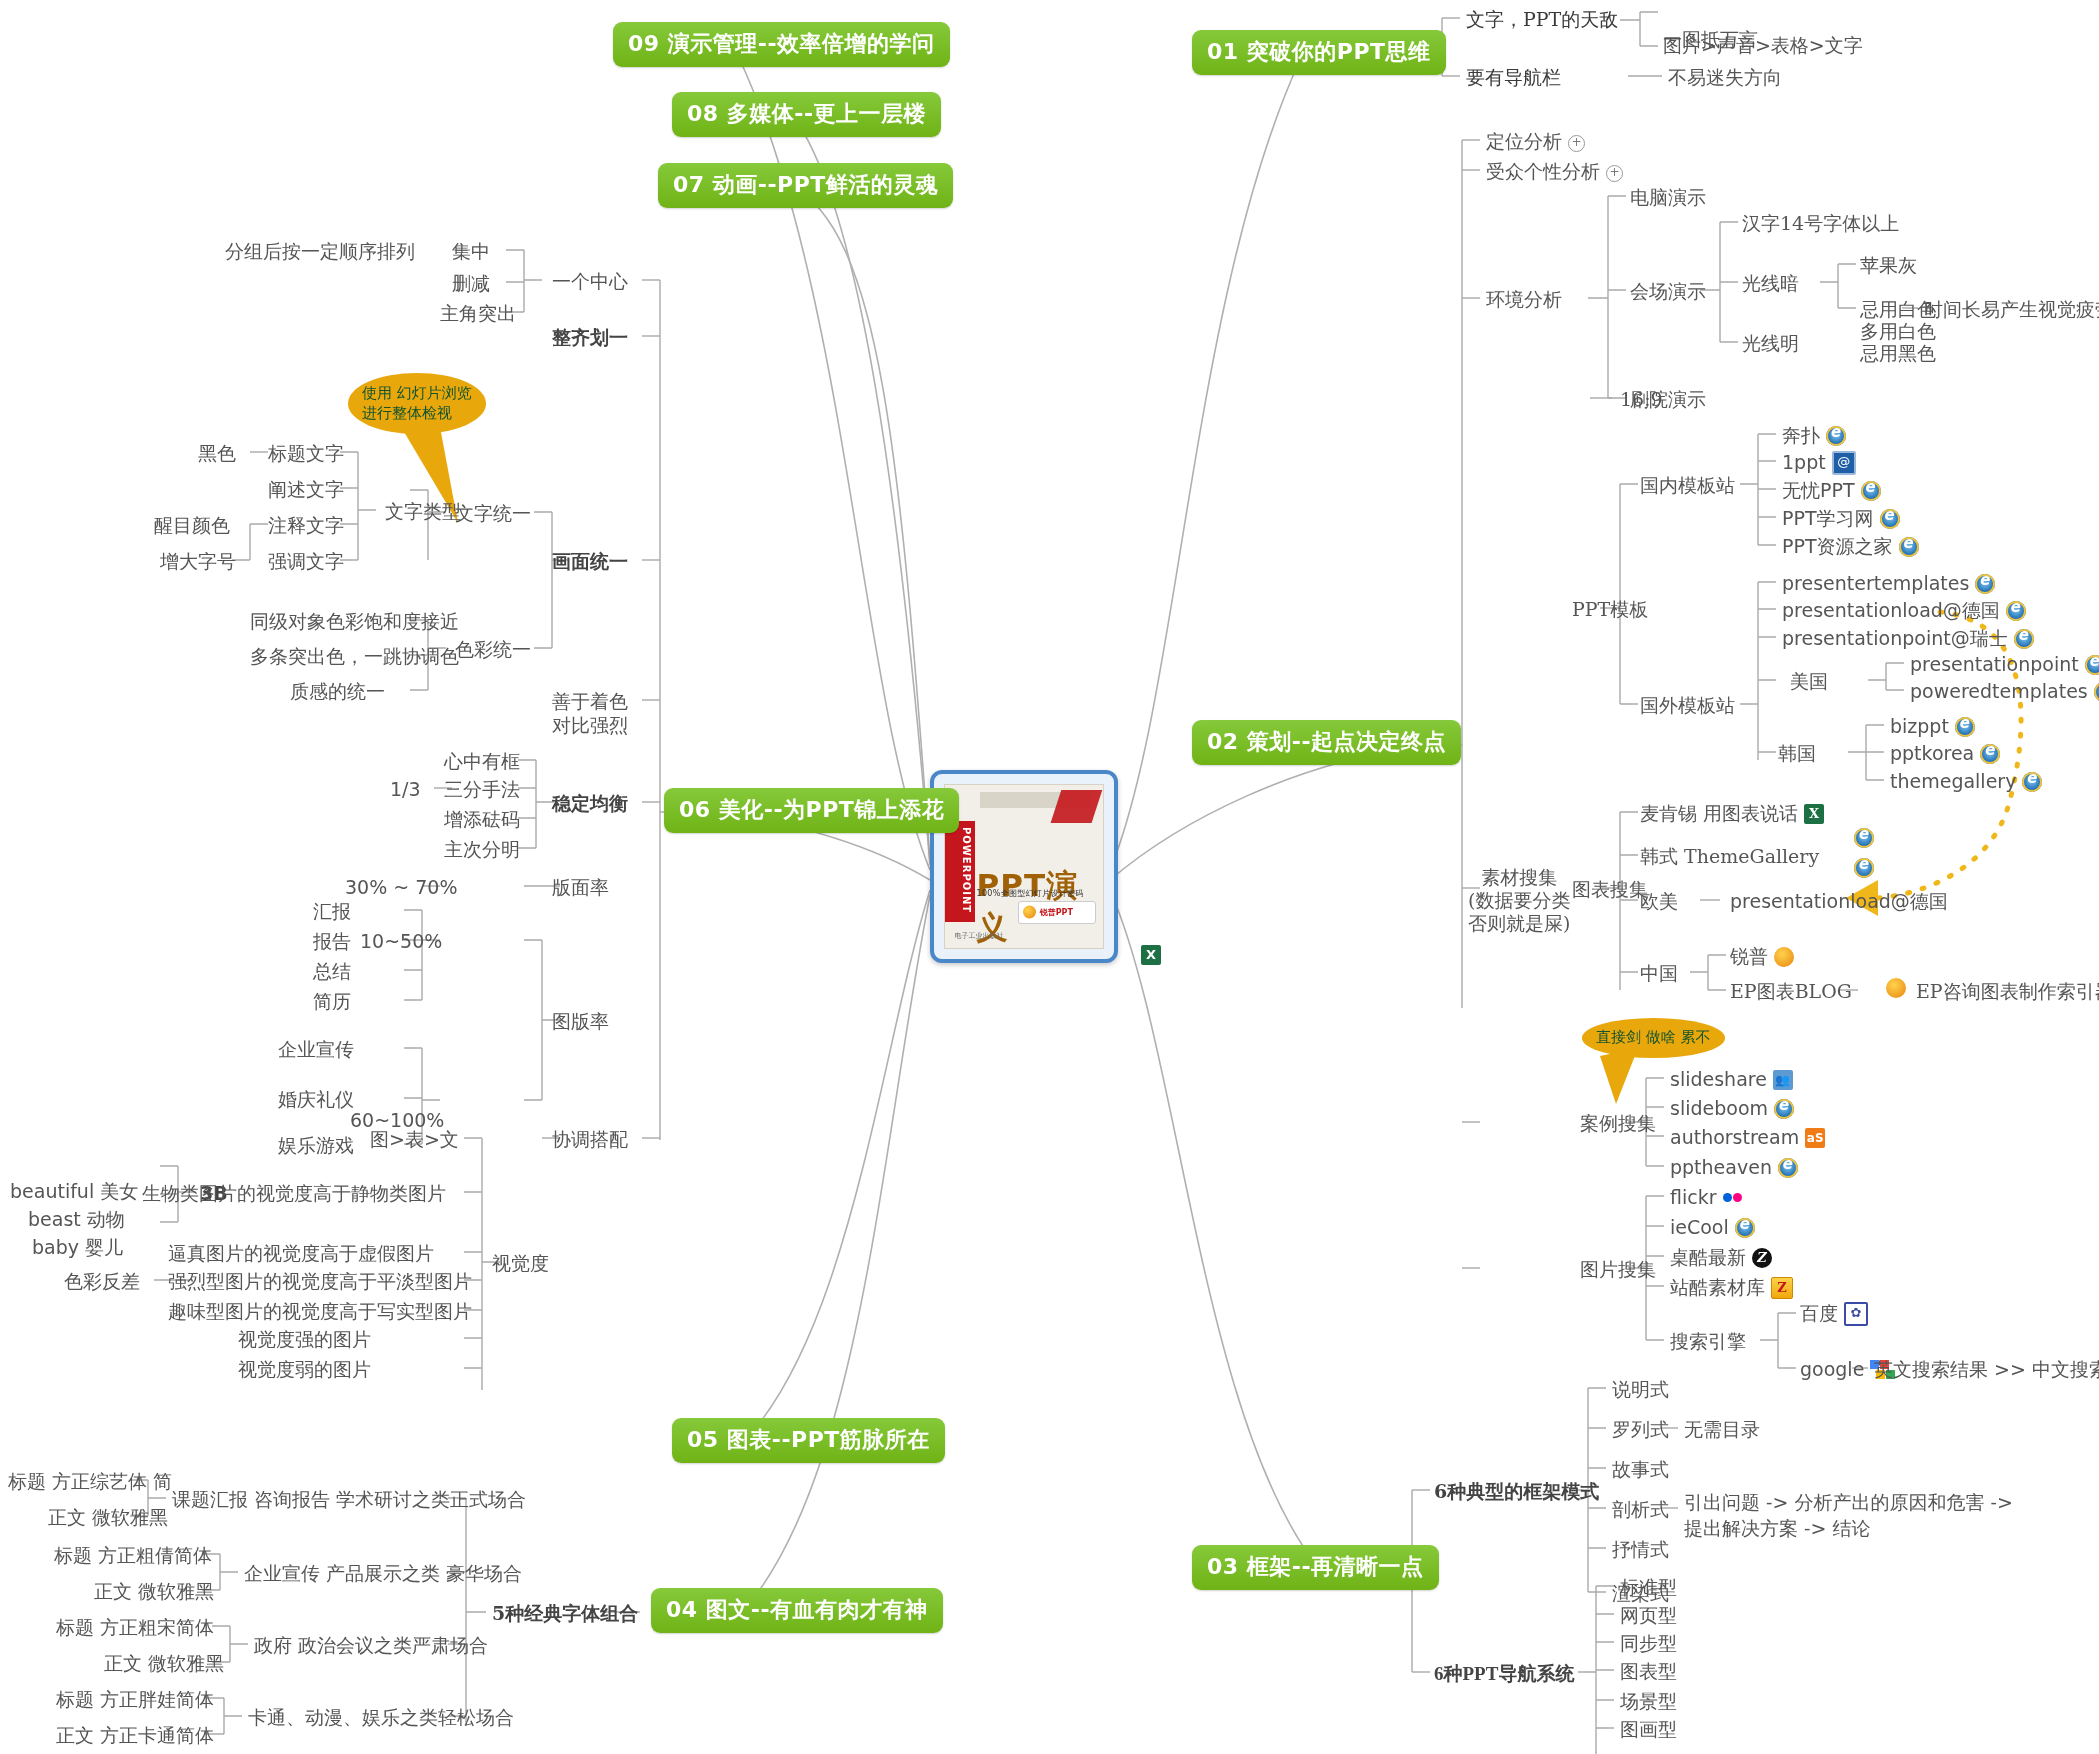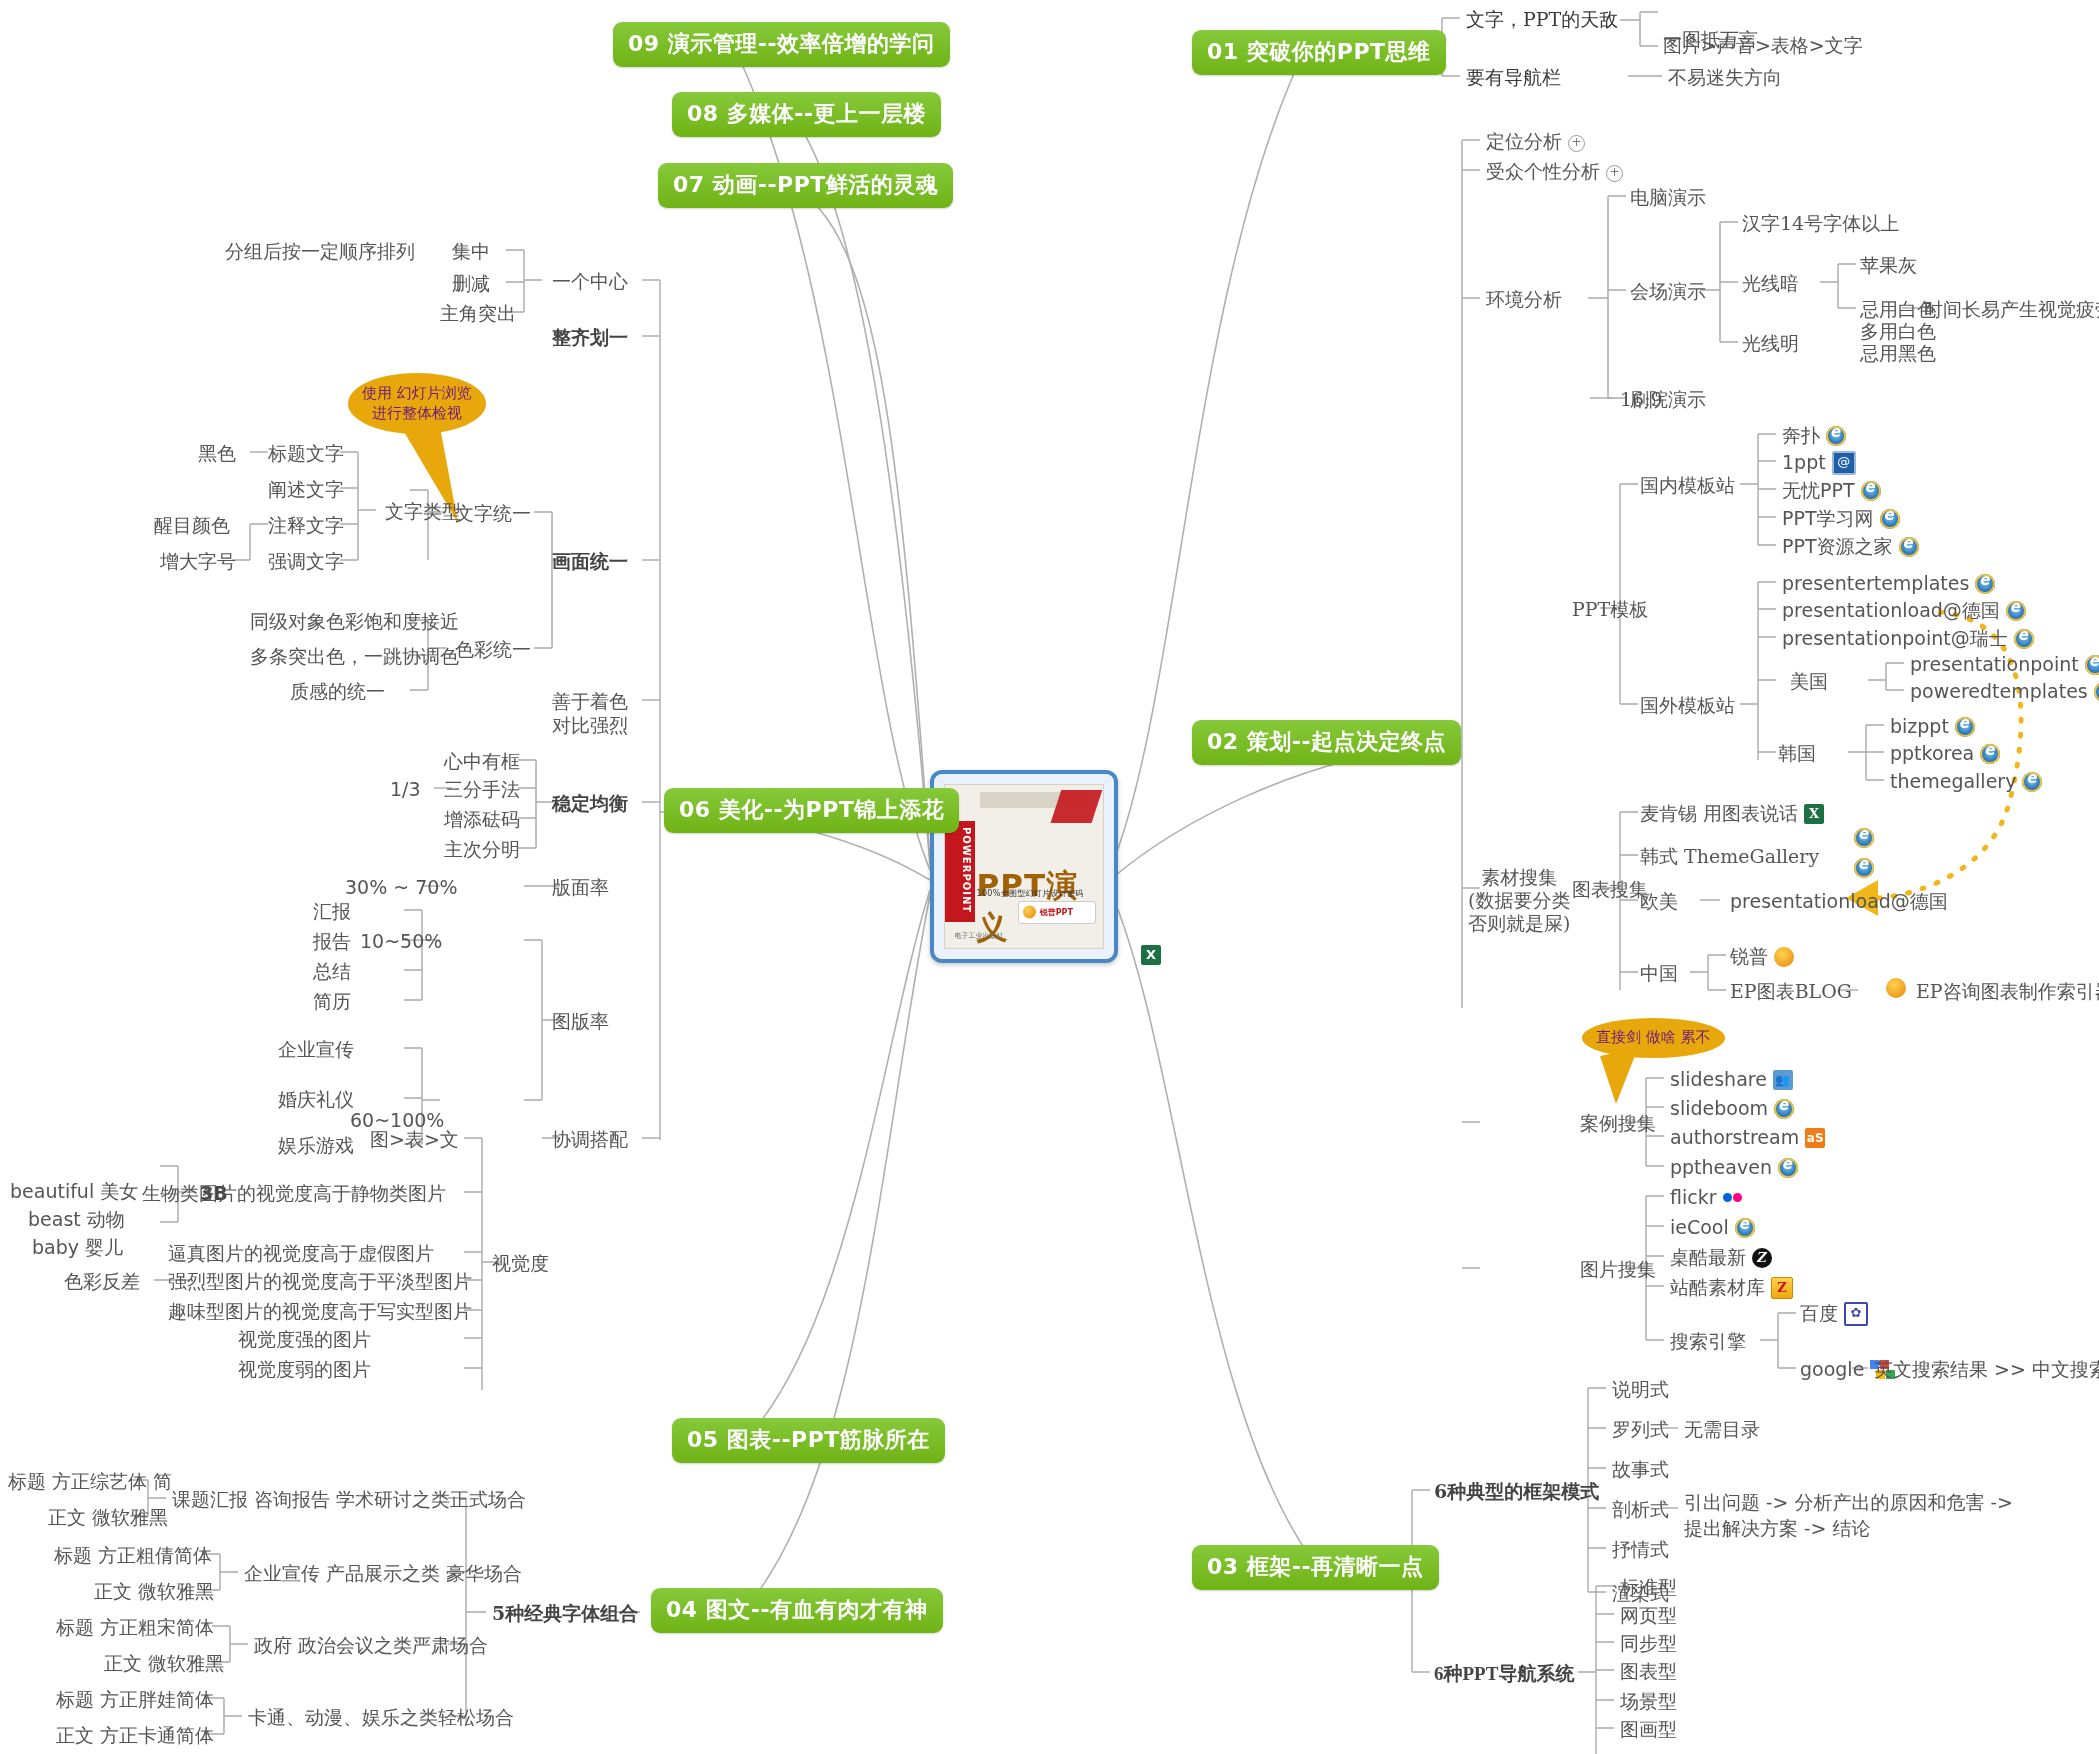--- a/index.html
+++ b/index.html
@@ -29,22 +29,22 @@
   .cc-slash{position:absolute;right:4%;top:3%;width:26%;height:20%;background:#c4161c;
      transform:skewX(-18deg);opacity:.9;}
   .cc-title{position:absolute;left:20%;top:49%;color:#a16207;font-weight:bold;font-size:31px;letter-spacing:1px;}
   .cc-sub{position:absolute;left:20%;top:63%;color:#333;font-size:8px;letter-spacing:.3px;}
   .cc-badge{position:absolute;left:46%;top:71%;width:48%;height:13%;background:#fff;border:1px solid #ccc;border-radius:3px;}
   .cc-badge .dot{position:absolute;left:4px;top:50%;transform:translateY(-50%);width:13px;height:13px;border-radius:50%;
      background:radial-gradient(circle at 35% 35%,#ffd34d,#e8840c);}
   .cc-badge .txt{position:absolute;left:21px;top:50%;transform:translateY(-50%);font-size:8px;color:#c4161c;font-weight:bold;}
   .cc-foot{position:absolute;left:6%;bottom:4%;font-size:7px;color:#666;}
 
-  .callout{position:absolute;background:#e8a80c;color:#701a75;border-radius:50%/50%;
-     font-size:15px;line-height:1.3;text-align:center;padding:10px 14px;white-space:nowrap;
+  .callout{position:absolute;background:#e8a80c;color:#14532d;border-radius:50%/50%;
+     font-size:15px;line-height:1.3;padding:10px 14px;white-space:nowrap;
      font-family:"DejaVu Sans","Liberation Sans",sans-serif;}
 
   .ico{display:inline-block;vertical-align:middle;width:20px;height:20px;margin-left:6px;position:relative;top:-1px;}
   .ico.ie{background:radial-gradient(circle at 50% 45%,#7fc4ee 0%,#1f6fb5 60%,#0d4b86 100%);
      border-radius:50%;box-shadow:inset 0 0 0 2px #f0c33c;}
   .ico.ie:after{content:"e";position:absolute;left:0;right:0;top:-3px;color:#fff;font-size:15px;
      font-style:italic;font-weight:bold;text-align:center;}
   .ico.xls{background:#1d7044;border-radius:2px;position:relative;}
   .ico.xls:after{content:"X";position:absolute;inset:0;color:#fff;font-size:13px;font-weight:bold;
      text-align:center;line-height:20px;}

